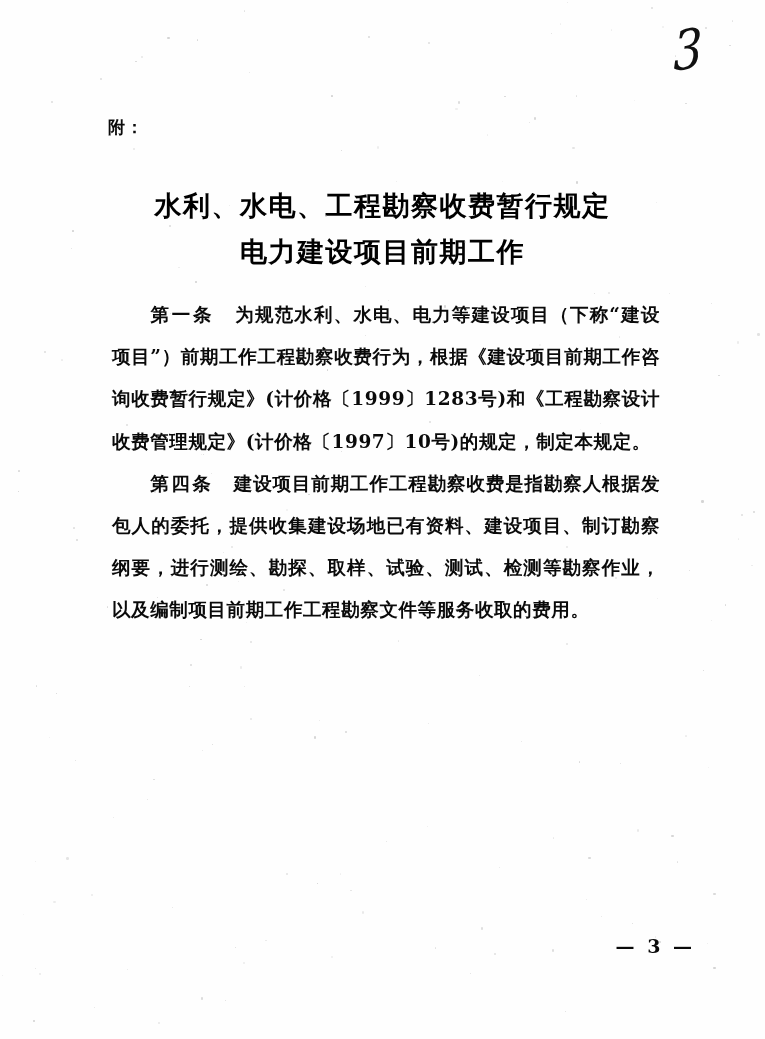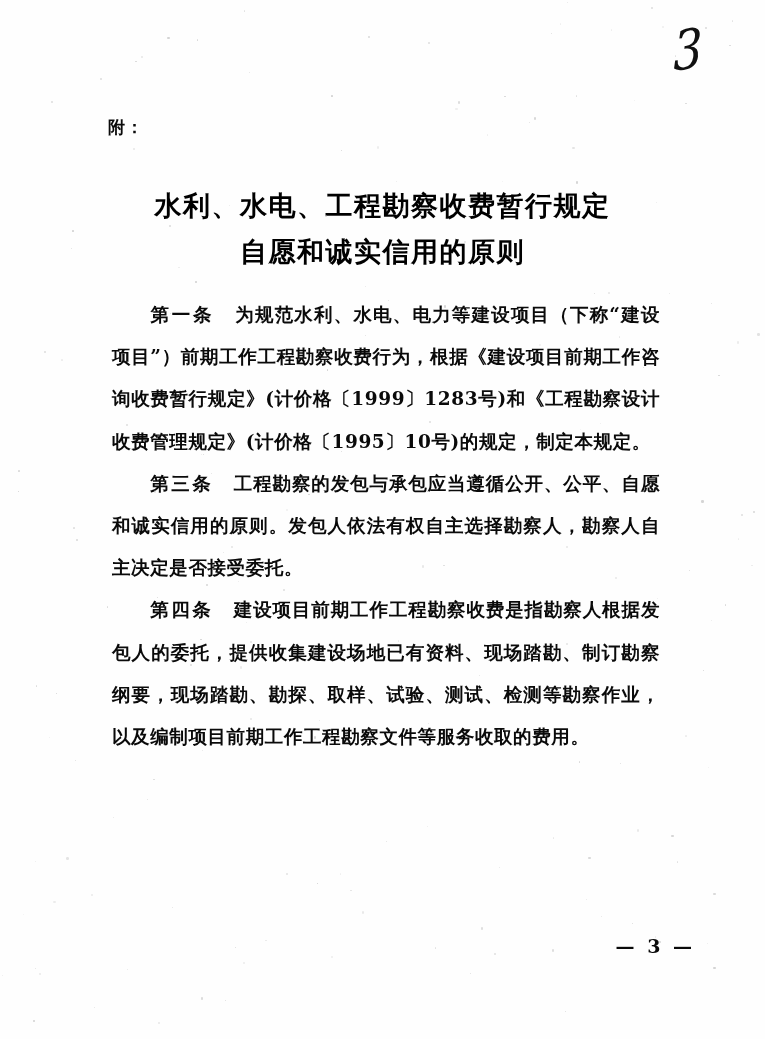--- a/index.html
+++ b/index.html
@@ -123,36 +123,33 @@
 <body>
 
 <div id="page">
 
   <div class="folio-hand">3</div>
 
   <div class="attach-label">附：</div>
 
   <div class="title-block">
     <div class="title-line">水利、水电、工程勘察收费暂行规定</div>
-    <div class="title-line">自愿和诚实信用的原则</div>
+    <div class="title-line">电力建设项目前期工作</div>
   </div>
 
   <div class="body-block">
 
     <p class="para">
-      <span class="indent"></span><span class="art-no">第一条</span><span class="art-gap"></span><span>为规范水利、水电、电力等建设项目（下称“建设项目”）前期工作工程勘察收费行为，根据《建设项目前期工作咨询收费暂行规定》(计价格〔1999〕1283号)和《工程勘察设计收费管理规定》(计价格〔1995〕10号)的规定，制定本规定。</span>
+      <span class="indent"></span><span class="art-no">第一条</span><span class="art-gap"></span><span>为规范水利、水电、电力等建设项目（下称“建设项目”）前期工作工程勘察收费行为，根据《建设项目前期工作咨询收费暂行规定》(计价格〔1999〕1283号)和《工程勘察设计收费管理规定》(计价格〔1997〕10号)的规定，制定本规定。</span>
     </p>
 
 
+
     <p class="para">
-      <span class="indent"></span><span class="art-no">第三条</span><span class="art-gap"></span><span>工程勘察的发包与承包应当遵循公开、公平、自愿和诚实信用的原则。发包人依法有权自主选择勘察人，勘察人自主决定是否接受委托。</span>
-    </p>
-
-    <p class="para">
-      <span class="indent"></span><span class="art-no">第四条</span><span class="art-gap"></span><span>建设项目前期工作工程勘察收费是指勘察人根据发包人的委托，提供收集建设场地已有资料、现场踏勘、制订勘察纲要，现场踏勘、勘探、取样、试验、测试、检测等勘察作业，以及编制项目前期工作工程勘察文件等服务收取的费用。</span>
+      <span class="indent"></span><span class="art-no">第四条</span><span class="art-gap"></span><span>建设项目前期工作工程勘察收费是指勘察人根据发包人的委托，提供收集建设场地已有资料、建设项目、制订勘察纲要，进行测绘、勘探、取样、试验、测试、检测等勘察作业，以及编制项目前期工作工程勘察文件等服务收取的费用。</span>
     </p>
 
   </div>
 
   <div class="footer">— 3 —</div>
 
   <div id="speckles">
       <i style="left:125.8px;top:423.6px;width:2.47px;height:2.47px;opacity:0.46"></i>
       <i style="left:157.5px;top:1021.6px;width:2.09px;height:2.09px;opacity:0.31"></i>
       <i style="left:18.1px;top:470.3px;width:1.68px;height:1.68px;opacity:0.50"></i>

